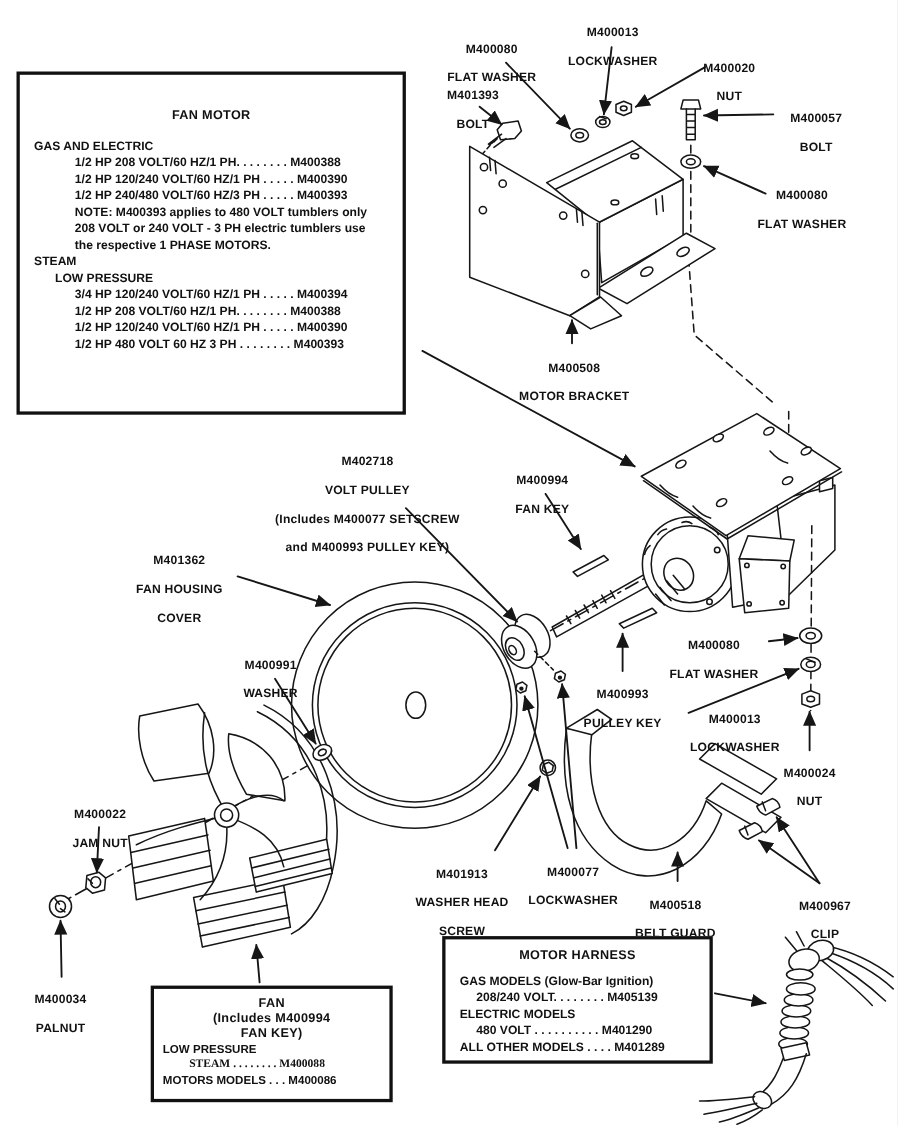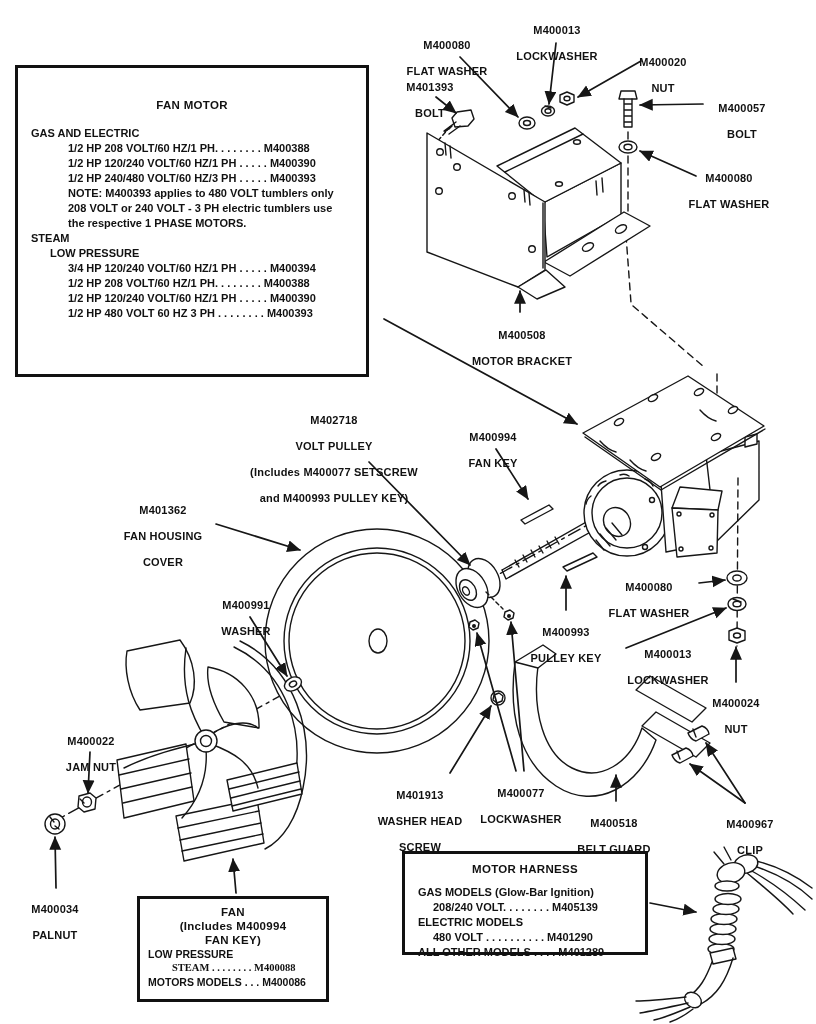--- a/index.html
+++ b/index.html
@@ -19,25 +19,25 @@
   .box{
     position:absolute;background:#fff;border:3px solid #111;box-sizing:border-box;
     font-size:11px;font-weight:700;line-height:15px;white-space:nowrap;
   }
   .box .bx-title{text-align:center;font-size:11.5px;letter-spacing:.3px;}
   .box .ind0{padding-left:13px;}
   .box .ind1{padding-left:32px;}
   .box .ind2{padding-left:50px;}
   #fan-motor-box{left:15px;top:53px;width:354px;height:312px;padding-top:30px;margin-top:12px;}
   #fan-motor-box .bx-title{margin-bottom:13px;}
-  #fan-box{left:137px;top:896px;width:192px;height:106px;padding-top:6px;font-size:10.5px;line-height:14px;}
+  #fan-box{left:137px;top:896px;width:220px;height:106px;padding-top:6px;font-size:10.5px;line-height:14px;}
   #fan-box .bx-title{line-height:14px;}
   #fan-box .ind0{padding-left:8px;}
   #fan-box .ind1{padding-left:32px;font-family:Liberation Serif, serif;}
-  #motor-harness-box{left:402px;top:851px;width:246px;height:104px;padding-top:8px;}
+  #motor-harness-box{left:402px;top:851px;width:246px;height:116px;padding-top:8px;}
   #motor-harness-box .bx-title{margin-bottom:8px;}
   #motor-harness-box .ind1{padding-left:28px;}
 </style>
 </head>
 <body>
 
 <div class="canvas">
 
 <svg class="art" width="816" height="1024" viewBox="0 0 816 1024" fill="none" stroke="#161616" stroke-width="1.4" stroke-linecap="round" stroke-linejoin="round">
   <defs>

